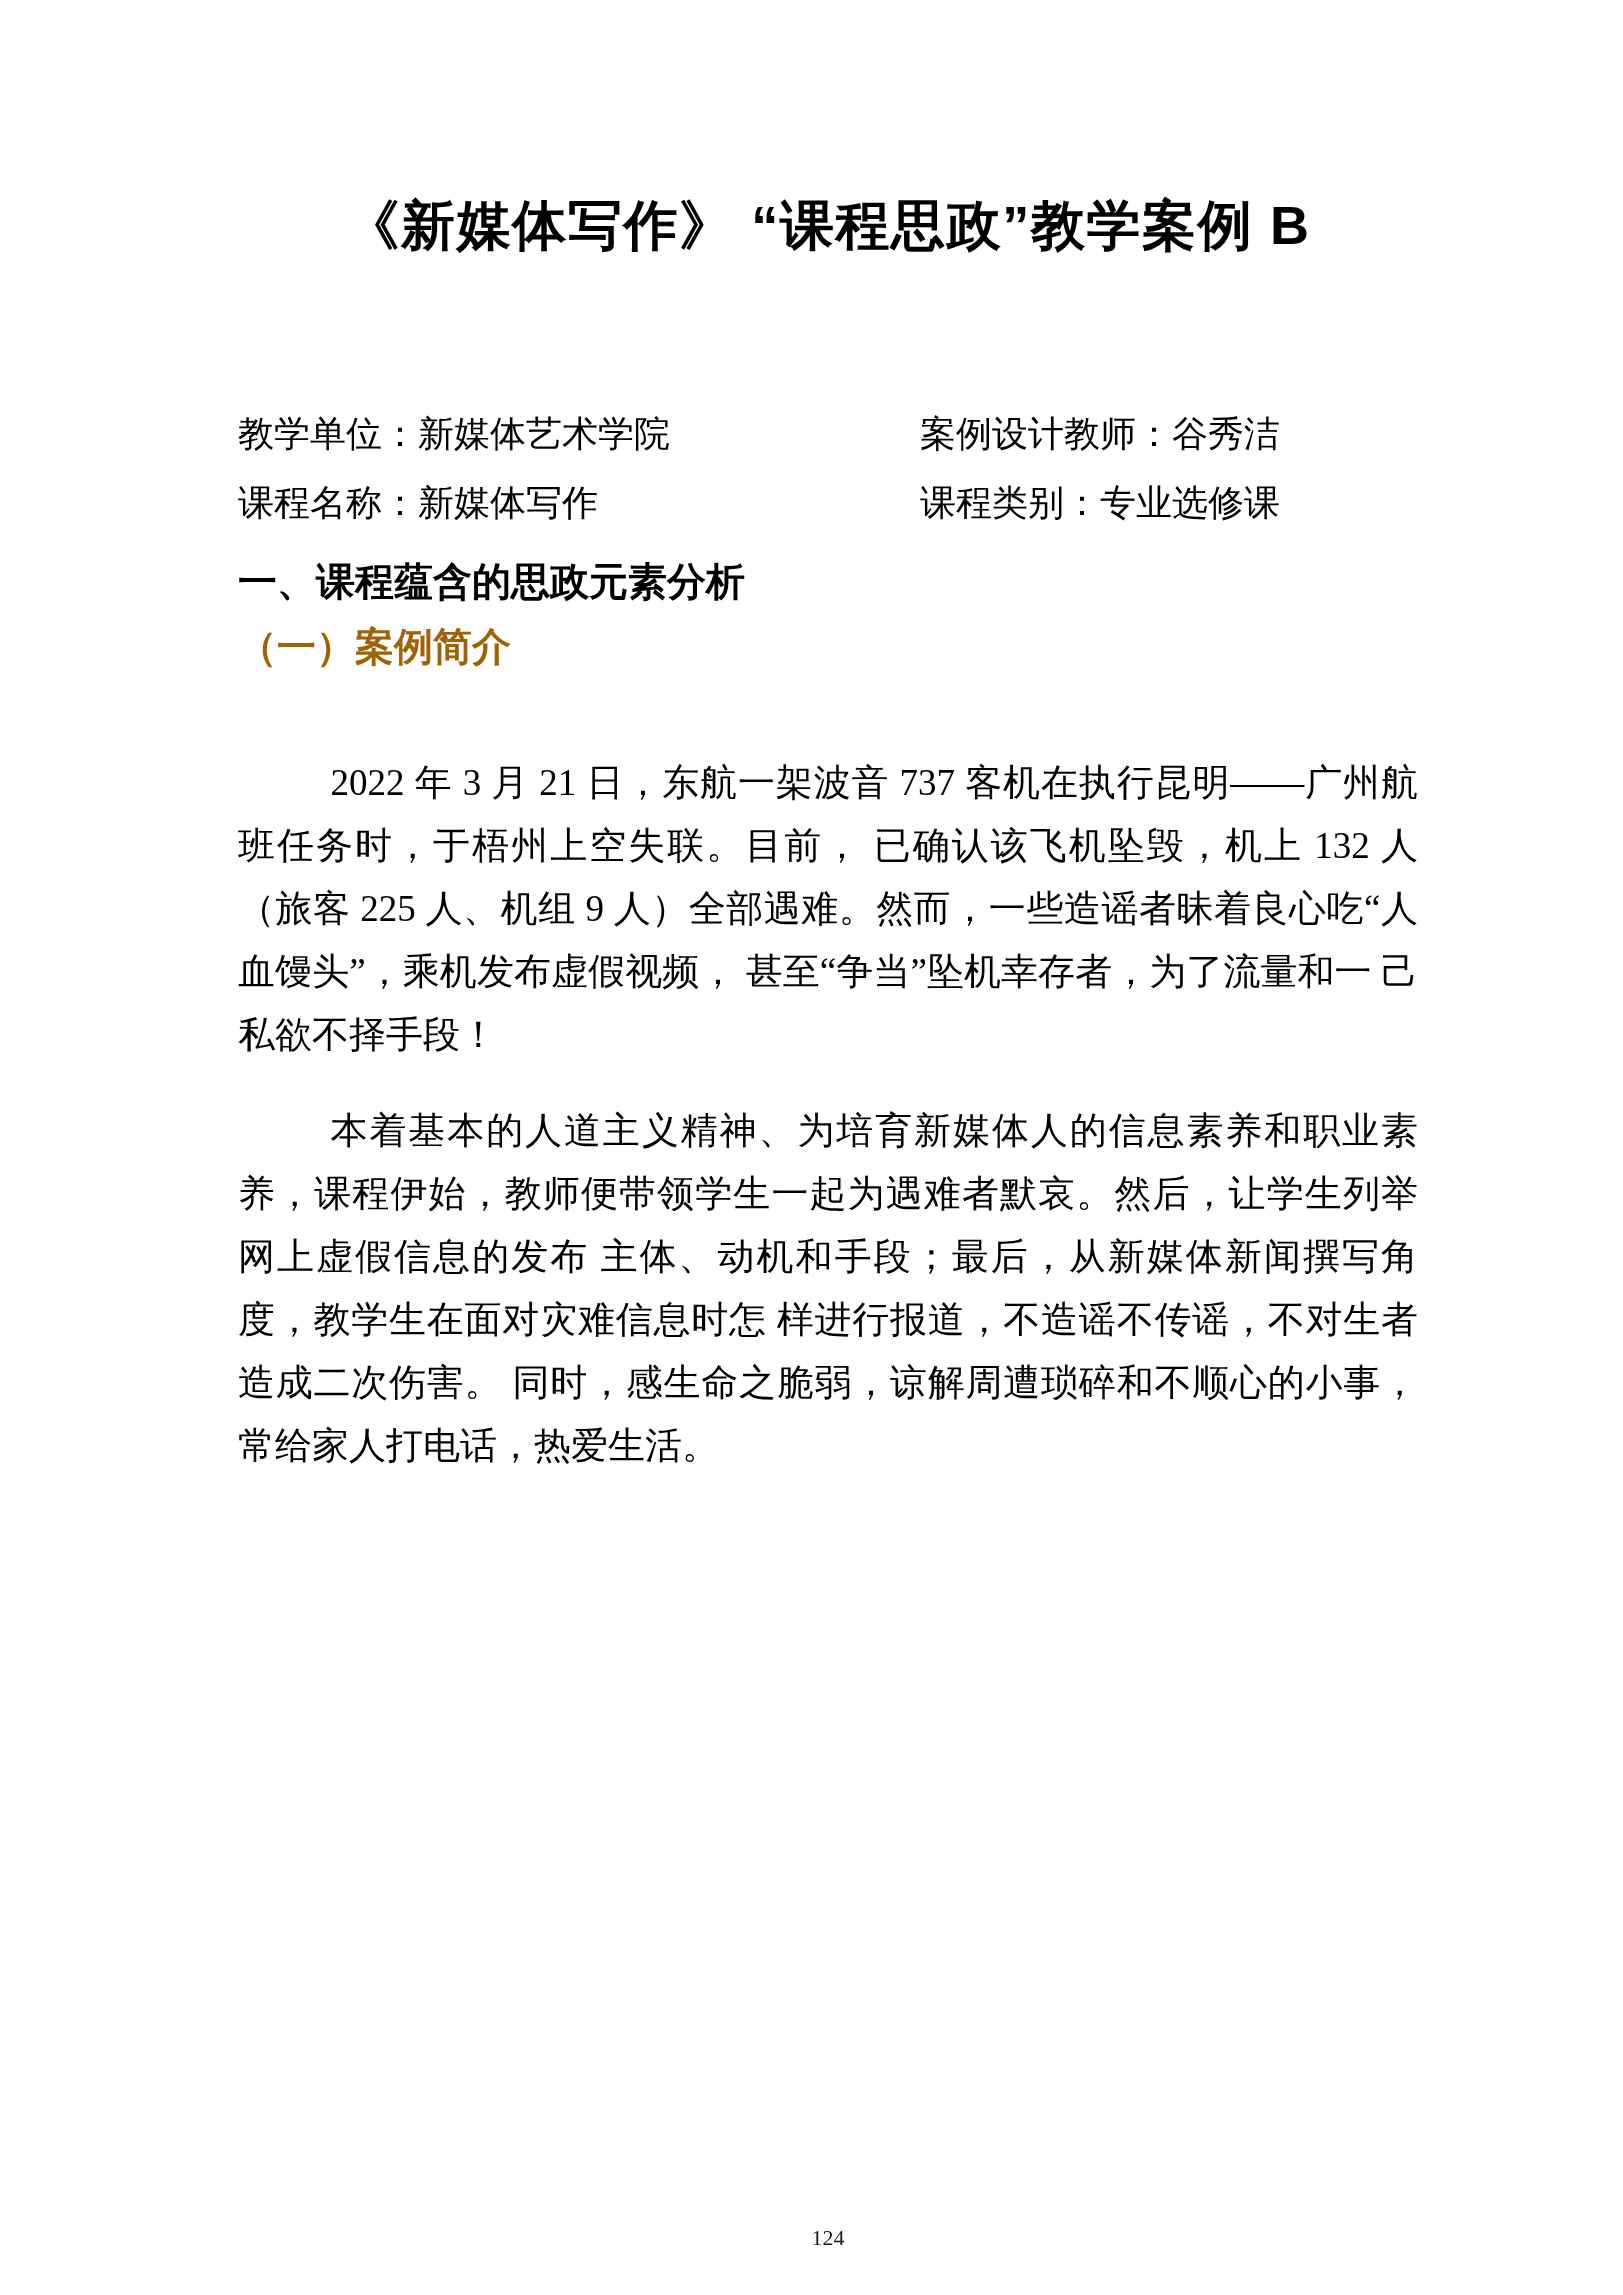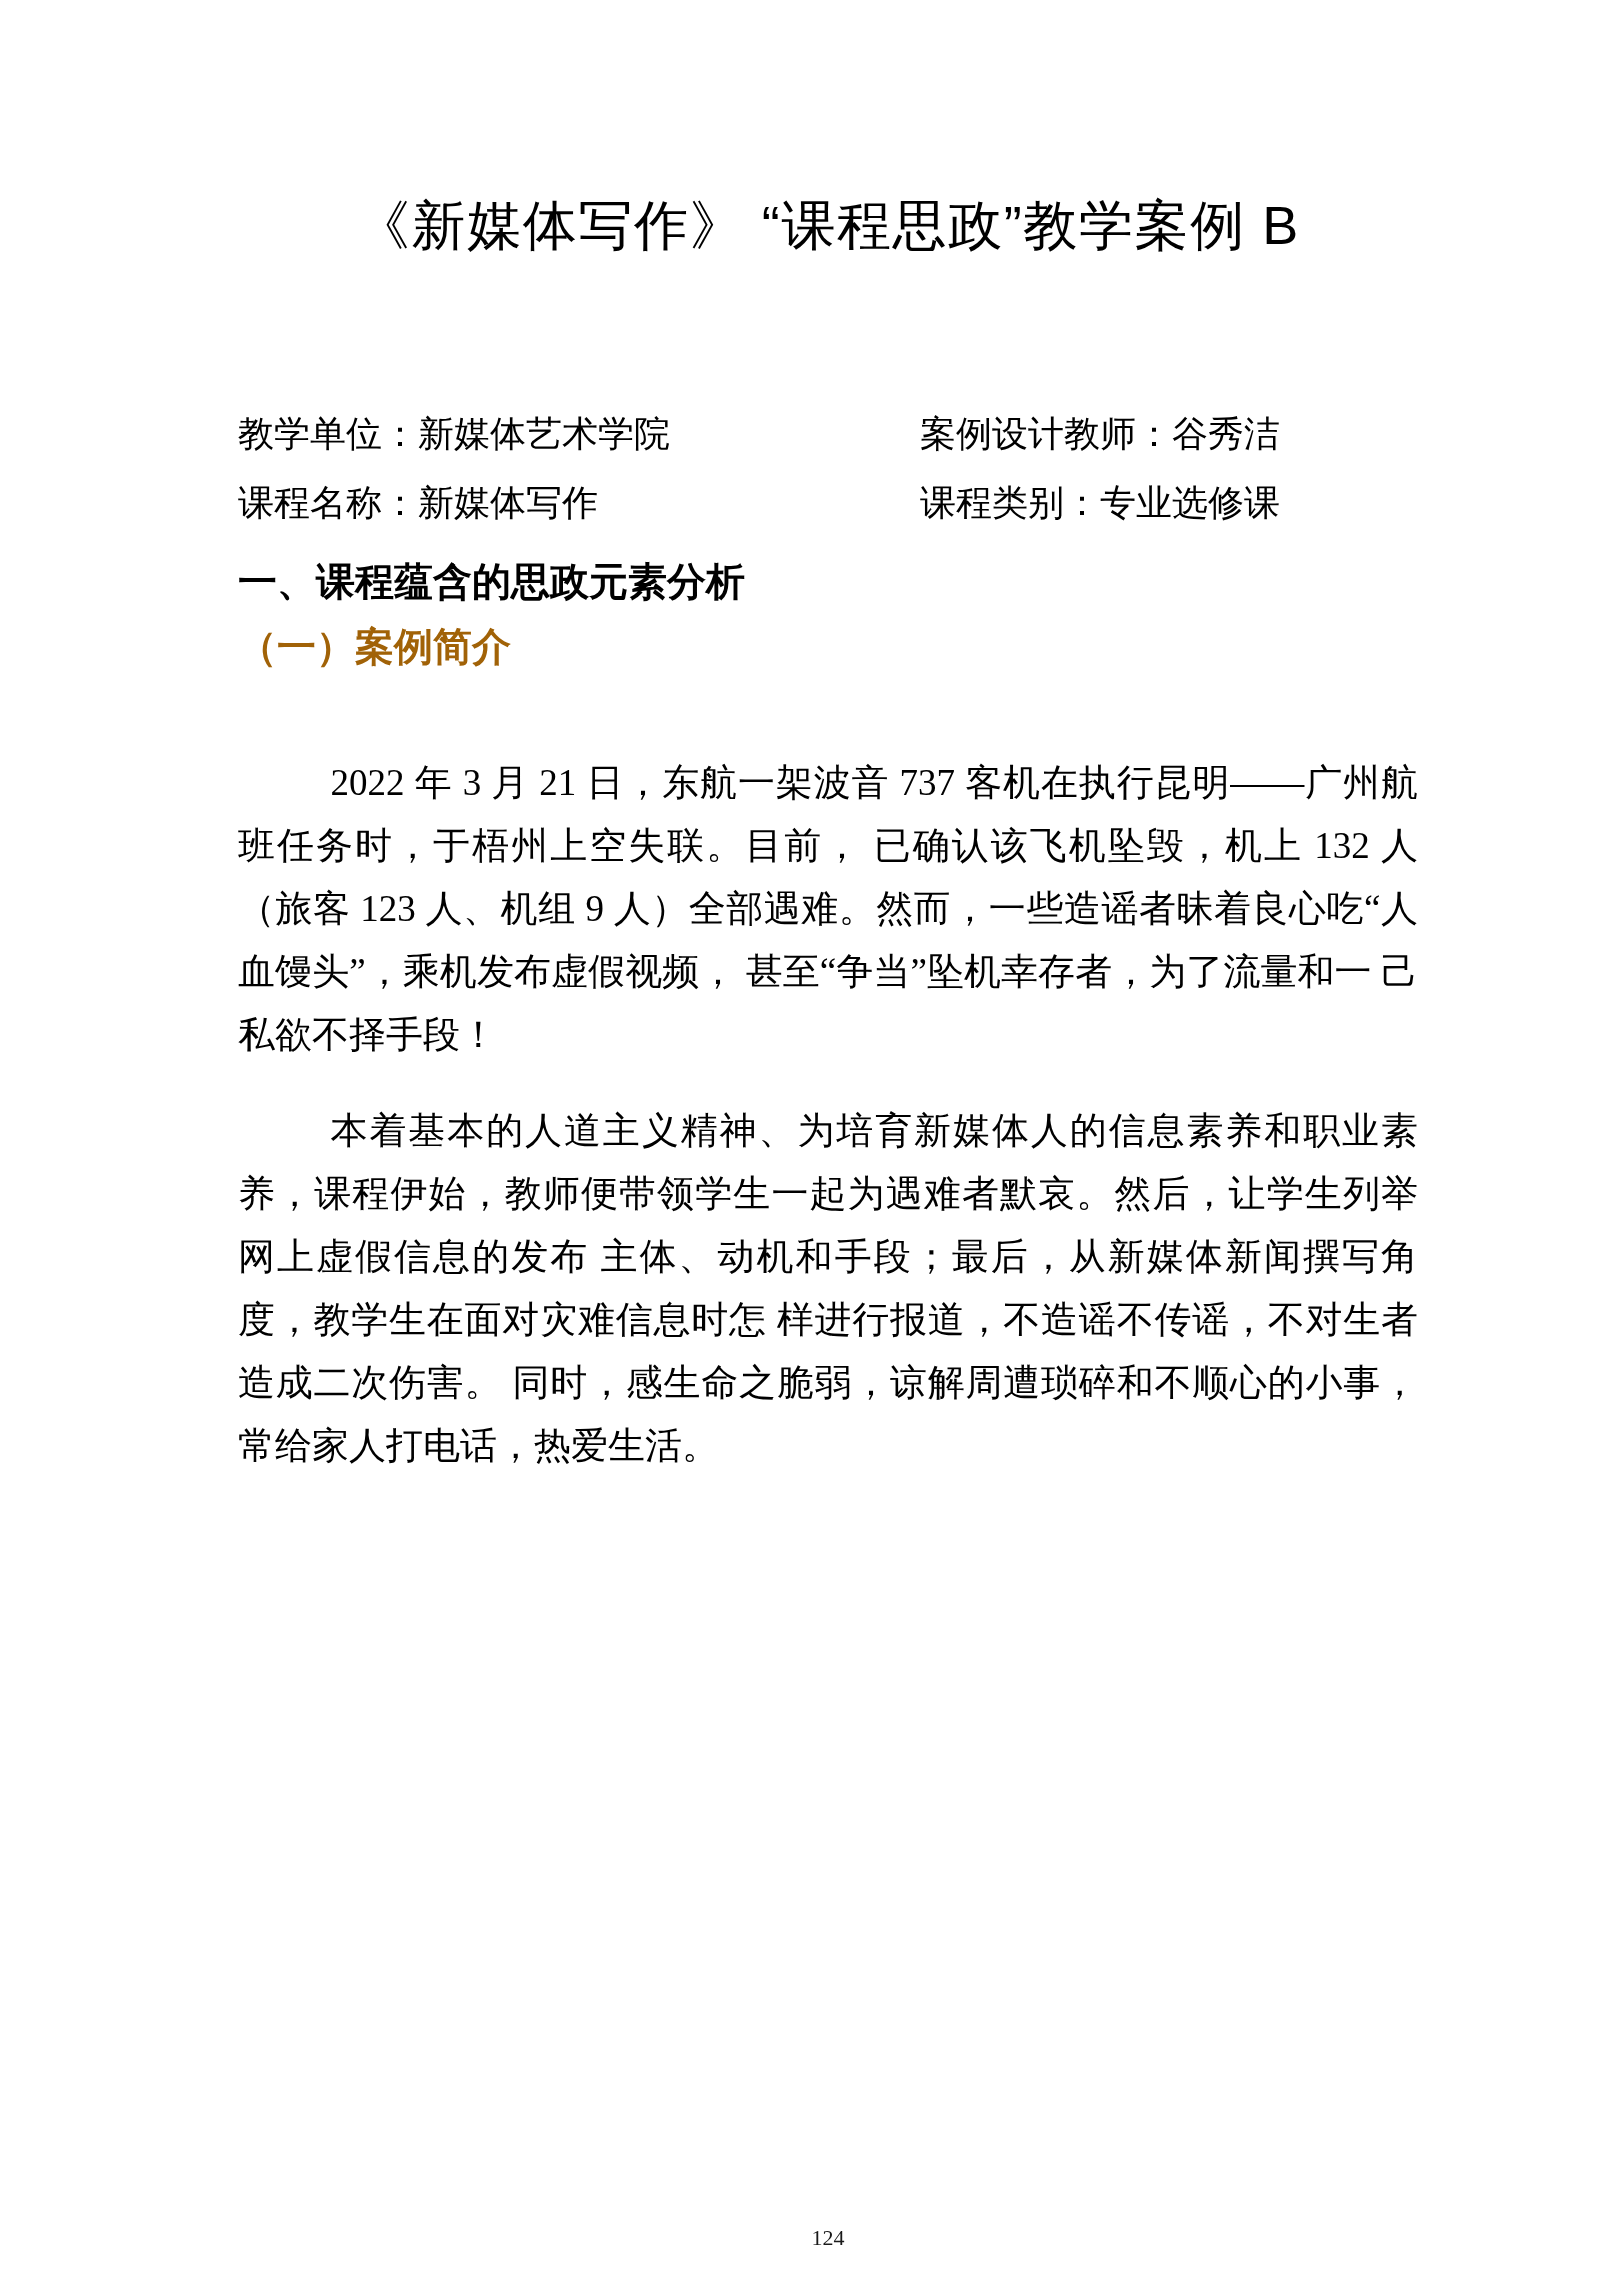--- a/index.html
+++ b/index.html
@@ -15,21 +15,21 @@
     color: #000000;
     font-family: "Liberation Serif", "DejaVu Serif", serif;
     overflow: hidden;
   }
   .content {
     margin: 0 205px 0 238px;
   }
   .doc-title {
     margin: 194px 0 0 0;
     font-family: "Liberation Sans", "DejaVu Sans", sans-serif;
-    font-weight: 400;
+    font-weight: 700;
     font-size: 54px;
     line-height: 63px;
     letter-spacing: 1.6px;
     text-align: center;
     color: #000000;
   }
   .meta {
     margin-top: 143px;
     font-size: 36px;
   }
@@ -116,21 +116,21 @@
       </div>
 
 
     </div>
 
     <h2 class="section-heading">一、课程蕴含的思政元素分析</h2>
 
     <h3 class="subsection-heading">（一）案例简介</h3>
 
     <div class="body-text">
-      <p class="p-first">2022 年 3 月 21 日，东航一架波音 737 客机在执行昆明——广州航班任务时，于梧州上空失联。目前， 已确认该飞机坠毁，机上 132 人（旅客 123 人、机组 9 人）全部遇难。然而，一些造谣者昧着良心吃“人血馒头”，乘机发布虚假视频， 甚至“争当”坠机幸存者，为了流量和一 己私欲不择手段！</p>
+      <p class="p-first">2022 年 3 月 21 日，东航一架波音 737 客机在执行昆明——广州航班任务时，于梧州上空失联。目前， 已确认该飞机坠毁，机上 132 人（旅客 225 人、机组 9 人）全部遇难。然而，一些造谣者昧着良心吃“人血馒头”，乘机发布虚假视频， 甚至“争当”坠机幸存者，为了流量和一 己私欲不择手段！</p>
       <p>本着基本的人道主义精神、为培育新媒体人的信息素养和职业素养，课程伊始，教师便带领学生一起为遇难者默哀。然后，让学生列举网上虚假信息的发布 主体、动机和手段；最后，从新媒体新闻撰写角度，教学生在面对灾难信息时怎 样进行报道，不造谣不传谣，不对生者造成二次伤害。 同时，感生命之脆弱，谅解周遭琐碎和不顺心的小事，常给家人打电话，热爱生活。</p>
     </div>
 
   </div>
 
   <div class="page-footer">124</div>
 </div>
 
 
 </body></html>

